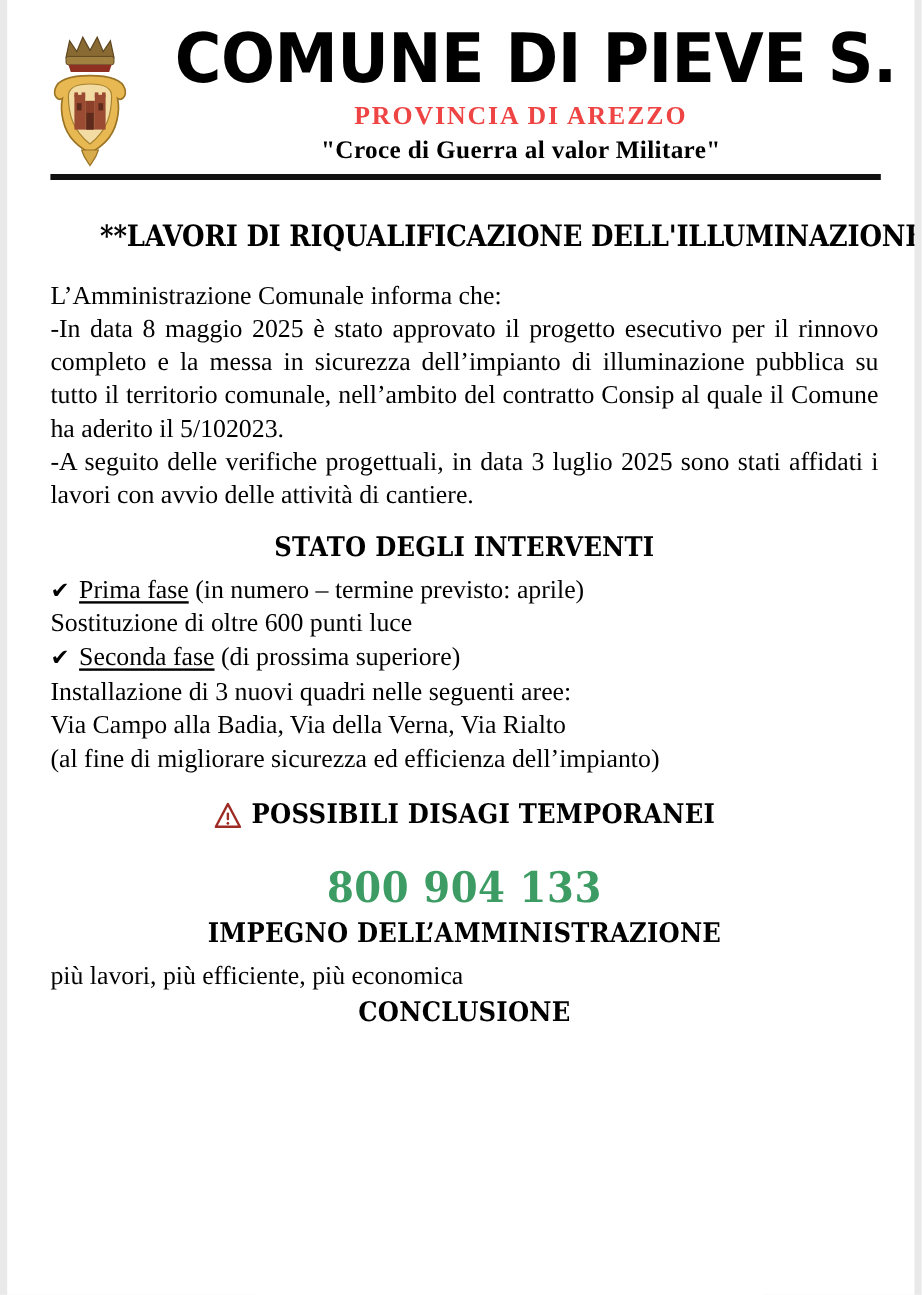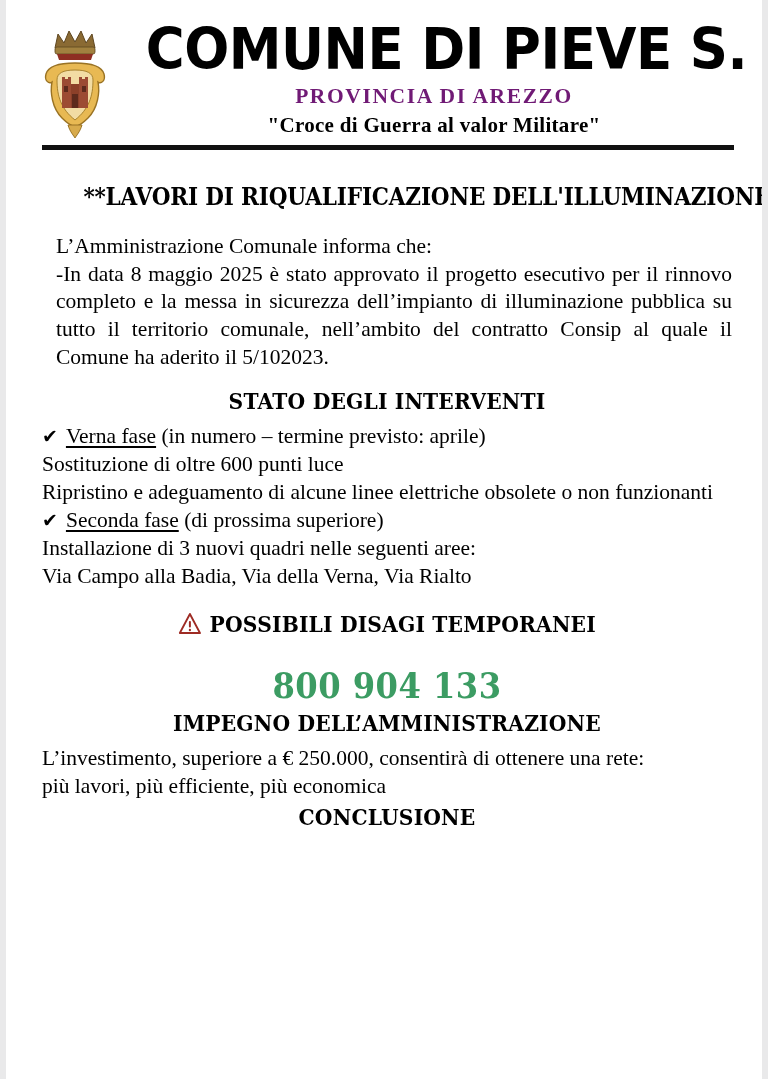--- a/index.html
+++ b/index.html
@@ -61,21 +61,21 @@
     white-space: nowrap;
     margin-top: 4px;
   }
 
   .provincia {
     font-family: "Liberation Serif", "DejaVu Serif", serif;
     font-weight: bold;
     font-size: 21.5px;
     letter-spacing: 1.6px;
     margin-top: 7px;
-    color: #701a75;
+    color: #ef4444;
   }
 
   .croce {
     font-family: "Liberation Serif", "DejaVu Serif", serif;
     font-weight: bold;
     font-size: 21px;
     letter-spacing: 0.3px;
     margin-top: 4px;
     color: #000;
   }
@@ -108,21 +108,20 @@
     font-size: 21.5px;
     line-height: 1.29;
     margin: 0;
     color: #000;
     text-align: justify;
     text-justify: inter-word;
   }
 
   .intro-block {
     margin-top: 22px;
-    margin-left: 14px;
   }
 
   .section-head {
     text-align: center;
     font-family: "DejaVu Serif", "Liberation Serif", serif;
     font-weight: bold;
     font-size: 22.5px;
     letter-spacing: 0.2px;
     transform: scaleX(0.9);
     transform-origin: center center;
@@ -243,42 +242,43 @@
     <div class="rule"></div>
   </div>
 
   <div class="content">
 
     <div class="main-title">**LAVORI DI RIQUALIFICAZIONE  DELL'ILLUMINAZIONE  PUBBLICA**</div>
 
     <div class="intro-block">
       <p class="body-text" style="text-align:left">L’Amministrazione Comunale informa che:</p>
       <p class="body-text">-In data 8 maggio 2025 è stato approvato il progetto esecutivo per il rinnovo completo e la messa in sicurezza dell’impianto di illuminazione pubblica su tutto il territorio comunale, nell’ambito del contratto Consip al quale il Comune ha aderito il 5/102023.</p>
+      <p class="body-text">-A seguito delle verifiche progettuali, in data 3 luglio 2025 sono stati affidati i lavori con avvio delle attività di cantiere.</p>
     </div>
 
     <div class="sp-16"></div>
 
     <div class="section-head">STATO DEGLI INTERVENTI</div>
     <div class="sp-8"></div>
 
     <div class="list-line phase-line">
       <span class="check">✔</span>
-      <span><span class="phase-name">Verna fase</span>
+      <span><span class="phase-name">Prima fase</span>
       <span>(in numero – termine previsto: aprile)</span></span>
     </div>
     <div class="list-line">Sostituzione di oltre 600 punti luce</div>
-    <div class="list-line">Ripristino e adeguamento di alcune linee elettriche obsolete o non funzionanti</div>
 
     <div class="list-line phase-line">
       <span class="check">✔</span>
       <span><span class="phase-name">Seconda fase</span>
       <span>(di prossima superiore)</span></span>
     </div>
     <div class="list-line">Installazione di 3 nuovi quadri nelle seguenti aree:</div>
     <div class="list-line">Via Campo alla Badia, Via della Verna, Via Rialto</div>
+    <div class="list-line">(al fine di migliorare sicurezza ed efficienza dell’impianto)</div>
 
     <div class="sp-20"></div>
 
     <div class="section-head with-icon">
       <span class="warn-icon">
         <svg viewBox="0 0 26 23" width="26" height="23" aria-hidden="true">
           <path d="M13 2 L24.2 21 L1.8 21 Z" fill="none" stroke="#9e2b24" stroke-width="2.1" stroke-linejoin="round"></path>
           <rect x="11.9" y="9" width="2.2" height="6.6" rx="1" fill="#9e2b24"></rect>
           <circle cx="13" cy="18" r="1.25" fill="#9e2b24"></circle>
         </svg>
@@ -290,21 +290,20 @@
 
     <div class="sp-16"></div>
 
     <div class="sp-4"></div>
     <div class="green-number" style="color:#3c9c63">800 904 133</div>
 
     <div class="sp-4"></div>
 
     <div class="section-head">IMPEGNO DELL’AMMINISTRAZIONE</div>
     <div class="sp-8"></div>
-    <div class="list-line">L’investimento, superiore a € 250.000, consentirà di ottenere una rete:</div>
     <div class="list-line">più lavori, più efficiente, più economica</div>
 
     <div class="sp-4"></div>
 
     <div class="section-head">CONCLUSIONE</div>
 
   </div>
 </div>
 
 </body></html>

